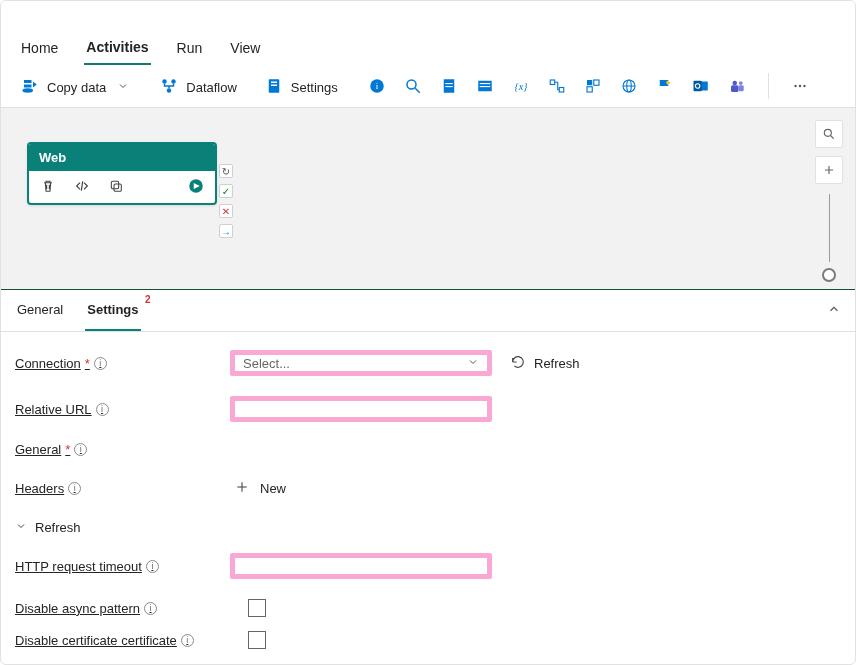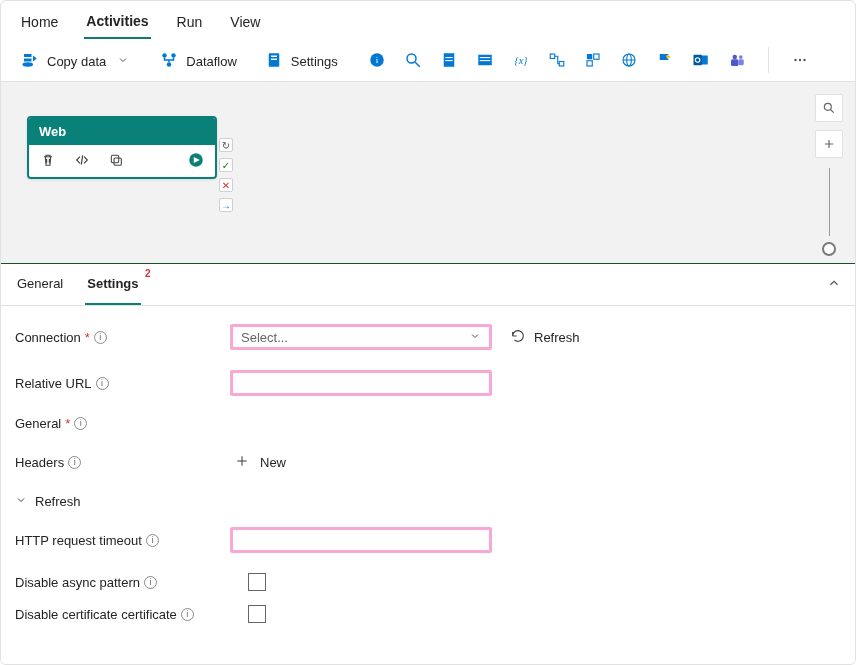--- a/index.html
+++ b/index.html
@@ -20,20 +20,21 @@
     display: flex;
     align-items: center;
     gap: 24px;
     padding: 8px 18px 0 18px;
     font-size: 14px;
   }
   .top-tab {
     padding: 4px 2px 8px 2px;
     cursor: pointer;
     color: #242424;
+    margin-top: 26px;
   }
   .top-tab.active {
     font-weight: 600;
     border-bottom: 2px solid #0f7b6c;
   }
   
   .toolbar {
     display: flex;
     align-items: center;
     gap: 16px;
@@ -153,32 +154,32 @@
   
   .form {
     padding: 18px 14px 10px 14px;
   }
   .row {
     display:flex; align-items:center;
     margin-bottom: 20px;
   }
   .row .label {
     width: 215px;
-    display:flex; align-items:center; gap:4px;
+    display:flex; align-items:center; gap:4px;text-decoration:underline;
   }
   .req { color:#d13438; }
   .info {
     width:13px;height:13px;border:1px solid #8a8a8a;border-radius:50%;
     display:inline-flex;align-items:center;justify-content:center;
     font-size:9px;color:#6a6a6a; line-height:1;
   }
   .select, .input {
     width: 262px;
     height: 26px;
-    border:3px solid #f9a8d4;
+    border:5px solid #f9a8d4;
     border-radius:2px;
     background:#fff;
     padding: 0 8px;
     font-size:13px;
     display:flex; align-items:center; justify-content:space-between;
     color:#666;
   }
   .input input {
     border:none; outline:none; width:100%; height:100%; font-size:13px;
   }

